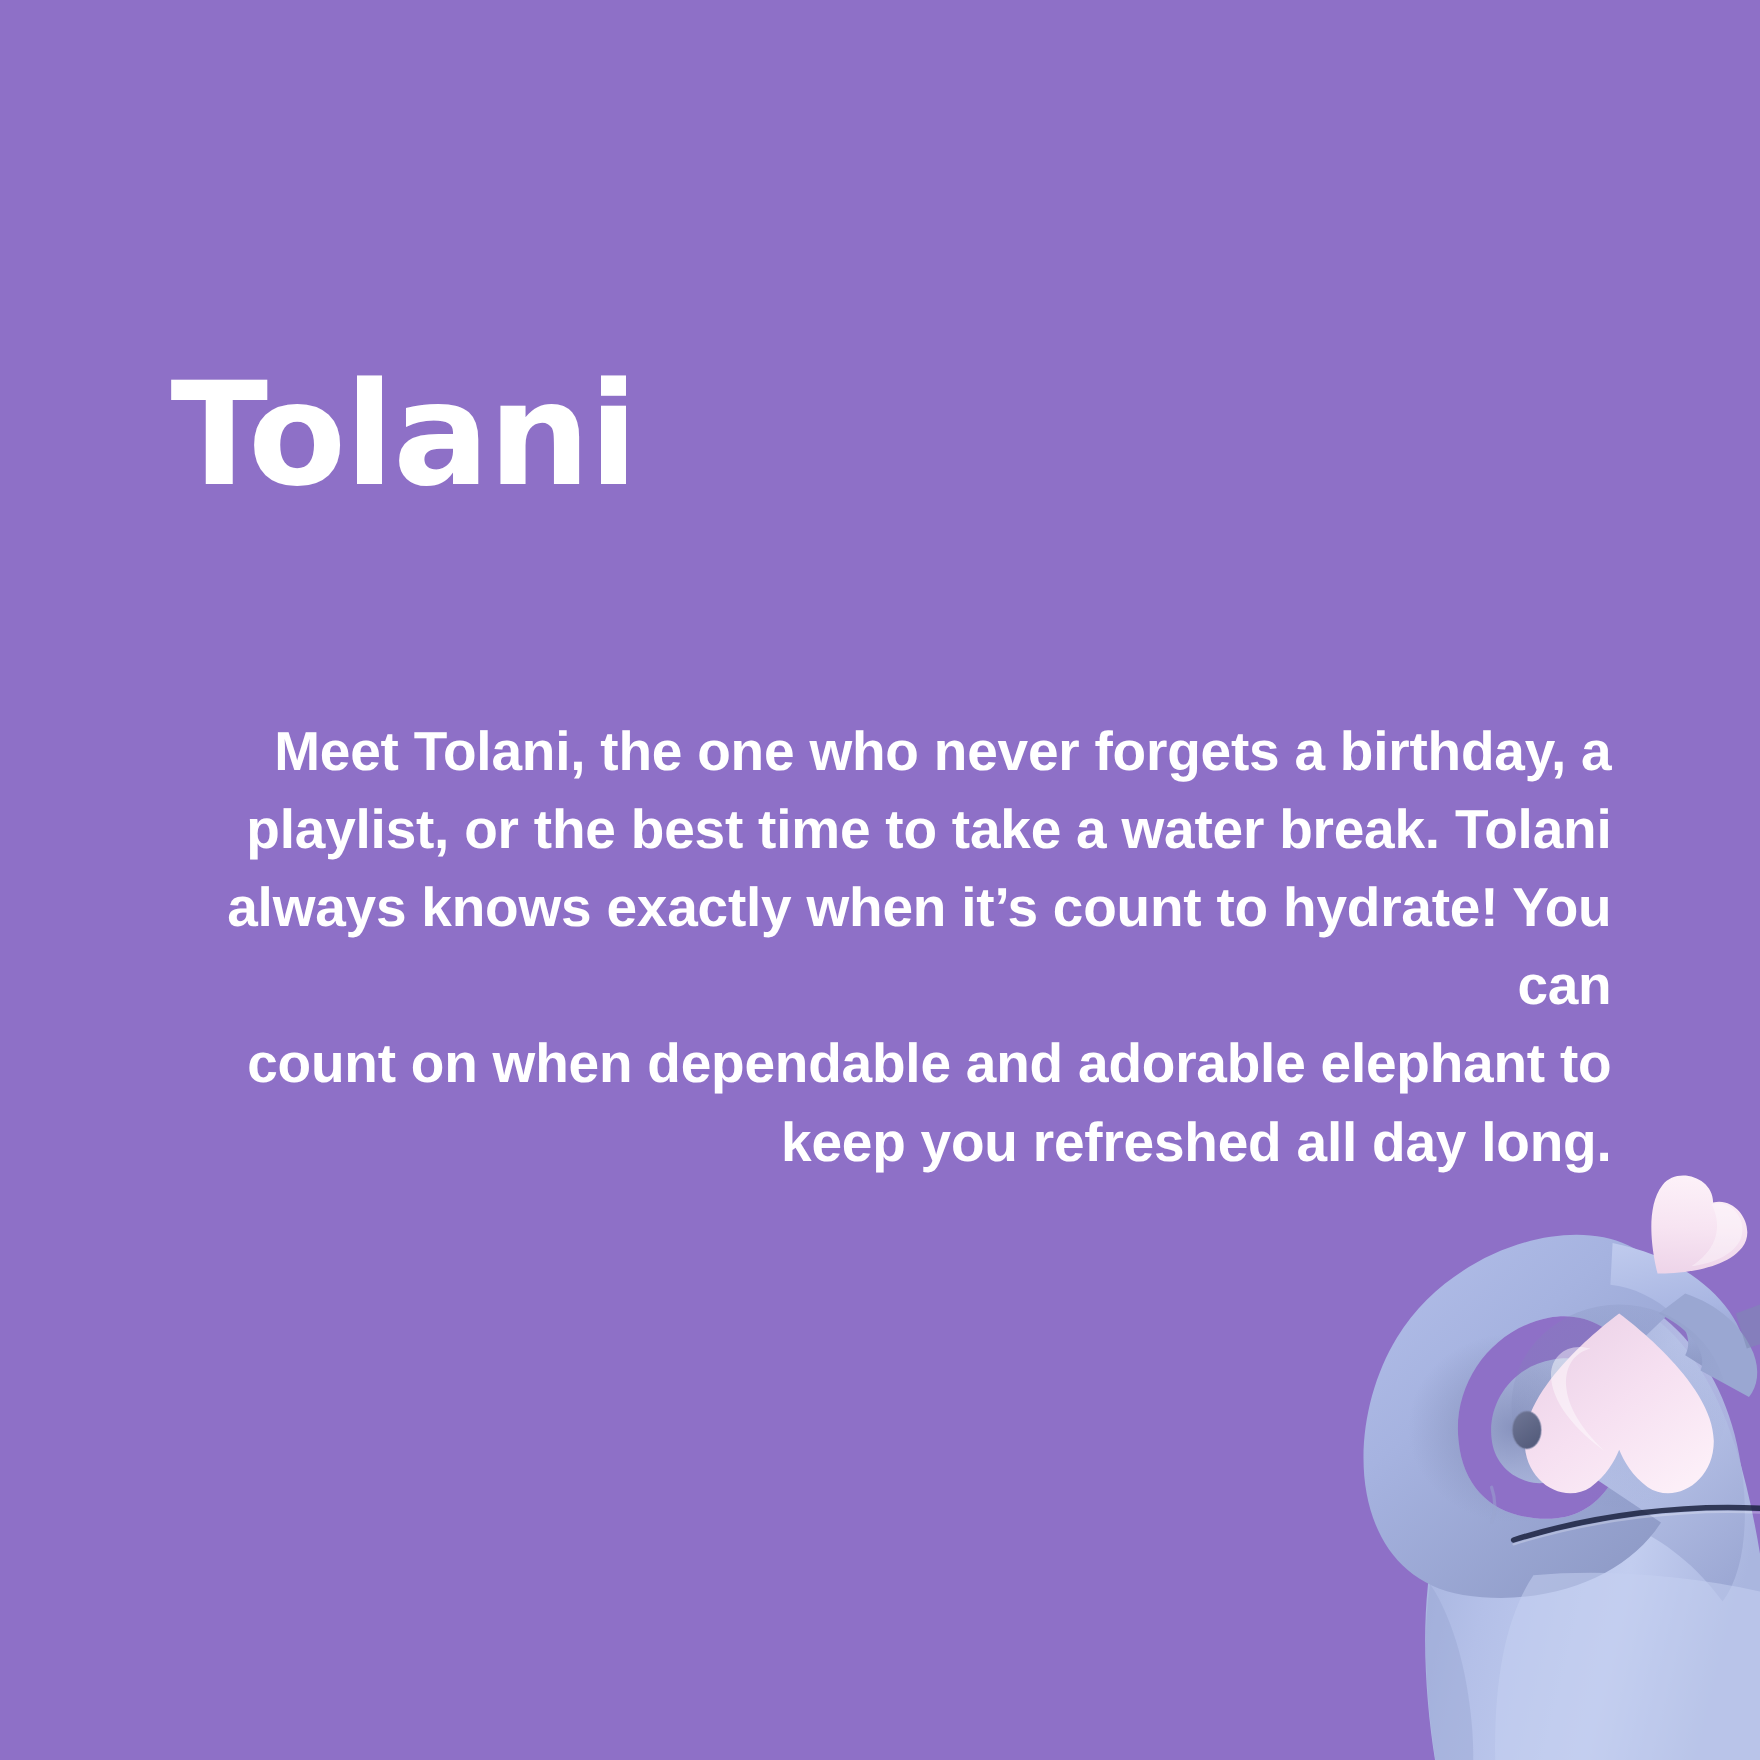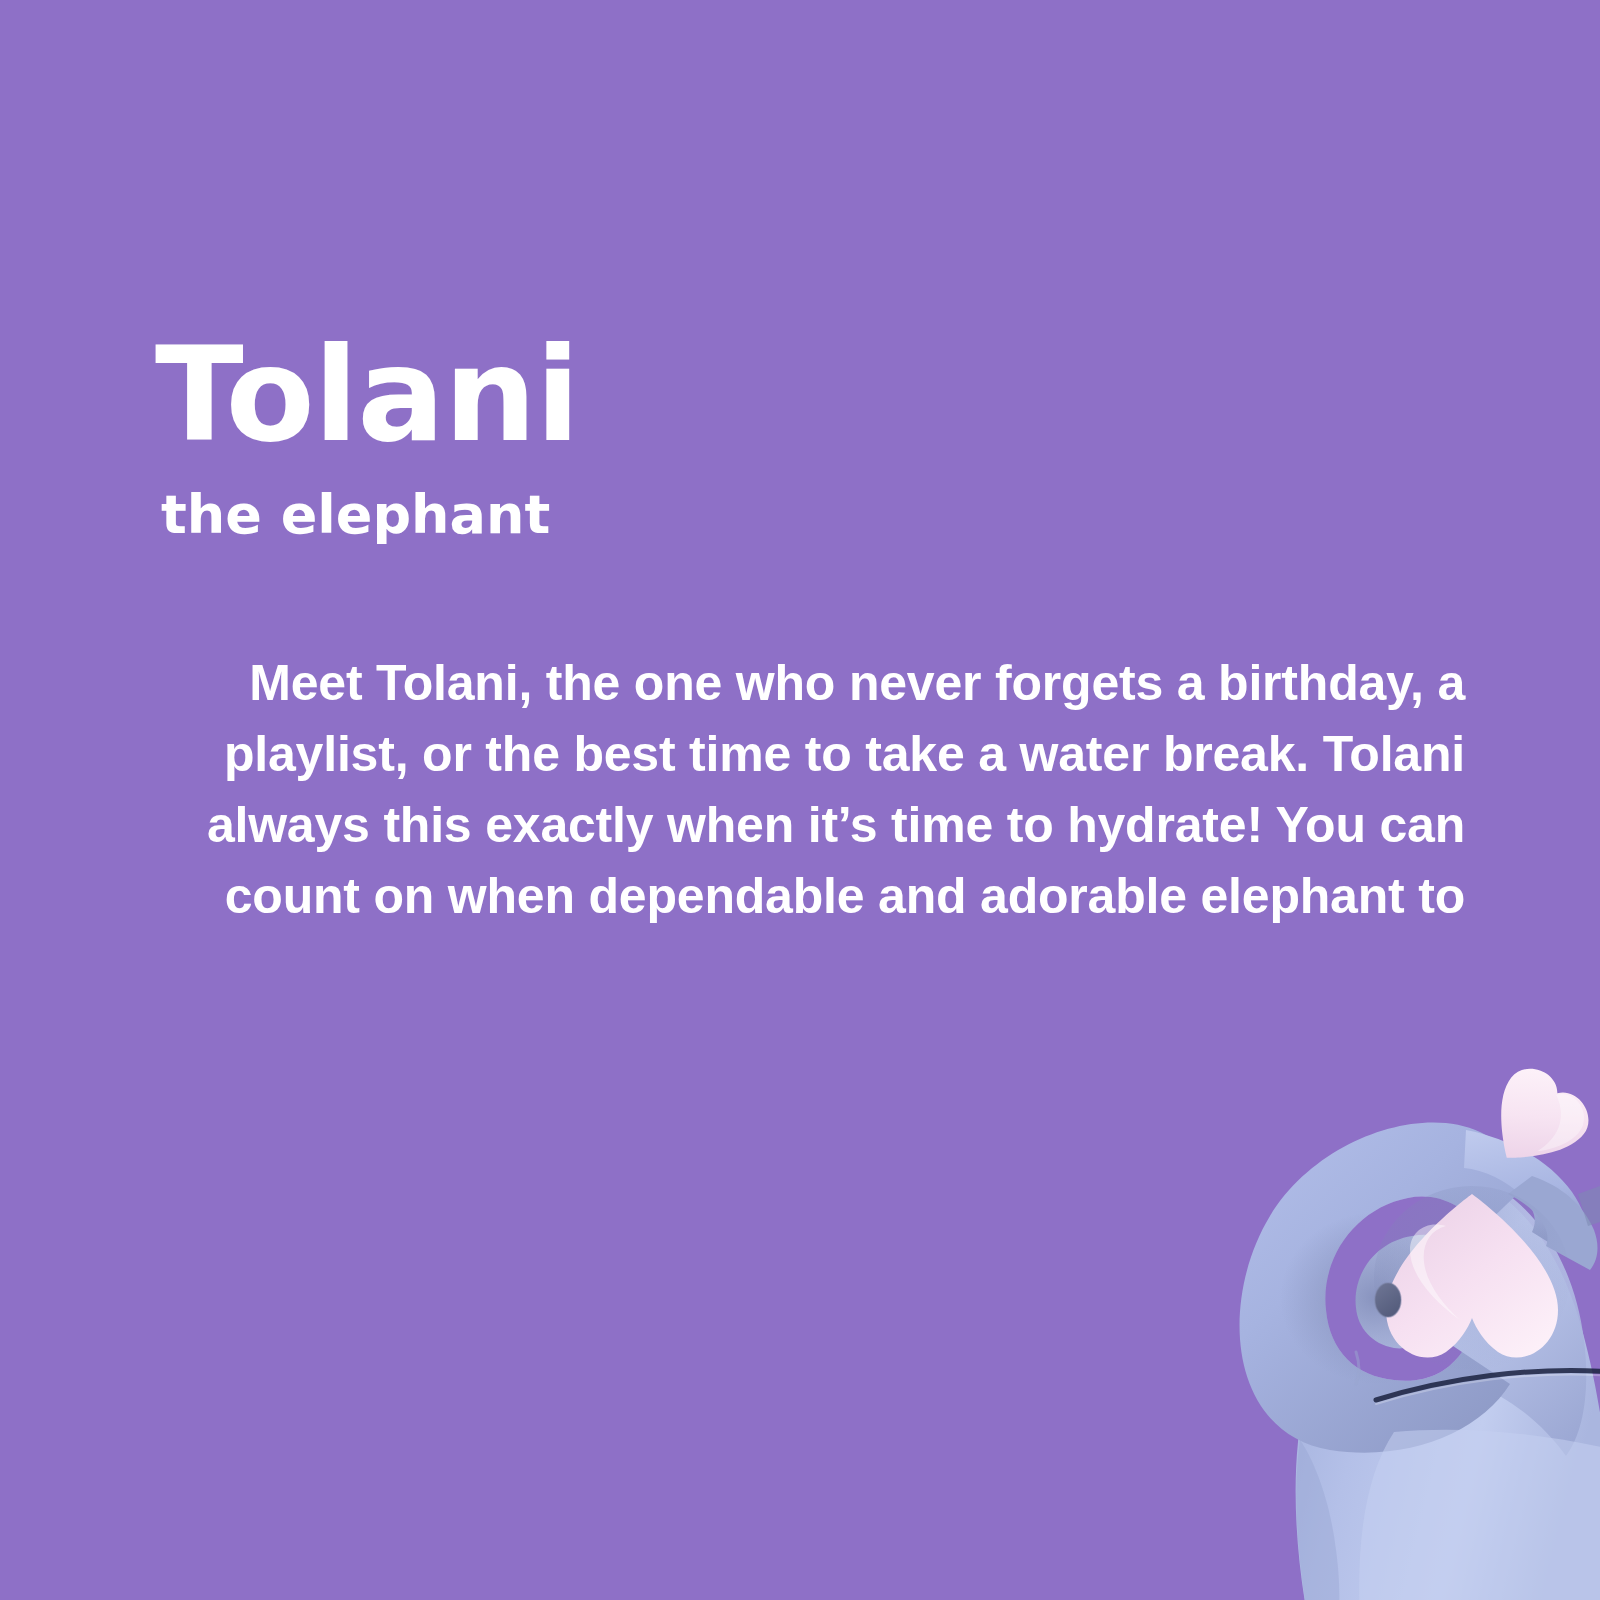--- a/index.html
+++ b/index.html
@@ -78,29 +78,29 @@
 </style>
 </head>
 <body style="background: rgb(142, 112, 199);">
 
 <div id="card">
 
   <div id="bg" style="background: rgb(142, 112, 199);"></div>
 
   <div id="text-block">
     <h1 id="title">Tolani</h1>
-    <div id="subtitle">the elephant</div>
   </div>
 
   <div id="body-wrap">
     <div id="body-copy">
       <div>Meet Tolani, the one who never forgets a birthday, a</div>
       <div>playlist, or the best time to take a water break. Tolani</div>
-      <div>always this exactly when it’s time to hydrate! You can</div>
+      <div>always knows exactly when it’s count to hydrate! You can</div>
       <div>count on when dependable and adorable elephant to</div>
+      <div>keep you refreshed all day long.</div>
     </div>
   </div>
 
   <div id="elephant">
     <svg width="440" height="640" viewBox="0 0 440 640" xmlns="http://www.w3.org/2000/svg">
       <defs>
         <linearGradient id="gBody" x1="0" y1="0" x2="1" y2="0.35">
           <stop offset="0%" stop-color="#9fadd9"></stop>
           <stop offset="35%" stop-color="#b4c0e8"></stop>
           <stop offset="70%" stop-color="#c2cdef"></stop>

